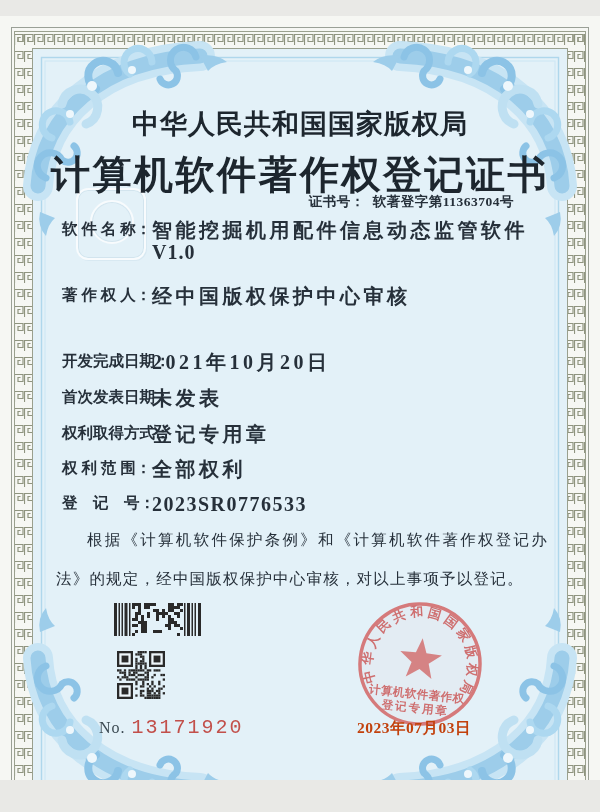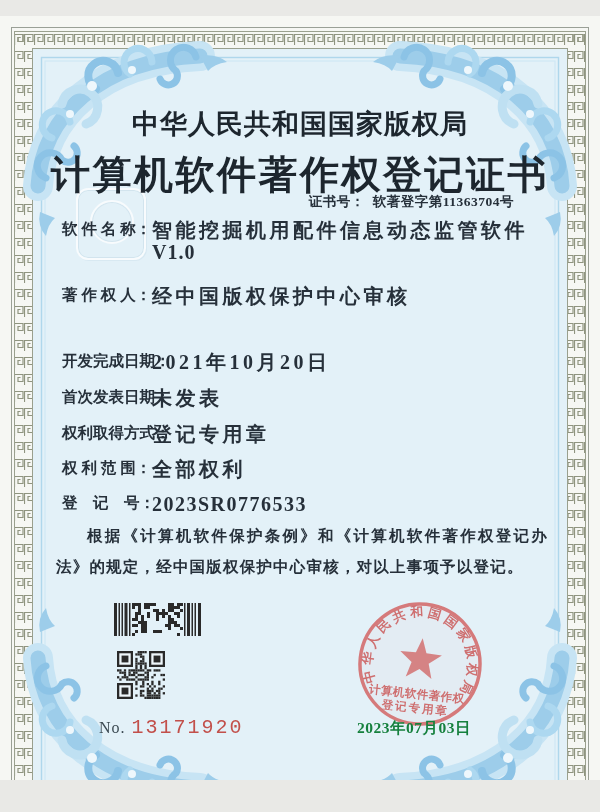--- a/index.html
+++ b/index.html
@@ -38,30 +38,30 @@
     box-shadow:inset 0 0 0 1px rgba(150,185,205,.25);
   }
   .field-row{left:62px; display:flex; align-items:flex-start; font-weight:600;}
   .field-label{width:90px; flex:none; font-size:15.5px; color:var(--ink); white-space:pre;}
   .field-value{font-size:20px; letter-spacing:3.5px; color:var(--ink); line-height:22px;}
   .field-value .line2{display:block; letter-spacing:1px;}
   .r0{top:203px;} .r1{top:269px;} .r2{top:335px;} .r3{top:371px;}
   .r4{top:407px;} .r5{top:442px;} .r6{top:477px;}
   .r6 .field-value{letter-spacing:1.5px;text-align:right;}
   .statement{
-    top:504px; left:56px; width:492px; font-size:15.5px; font-weight:700;
-    line-height:31px; text-indent:2em; letter-spacing:1.2px; text-align:justify;
+    top:504px; left:56px; width:492px; font-size:15.5px; font-weight:400;
+    line-height:39px; text-indent:2em; letter-spacing:1.2px; text-align:justify;
   }
   .barcode{top:587px; left:114px; width:88px; height:33px;}
   .qr{top:635px; left:117px; width:48px; height:48px;}
   .serial{top:700px; left:99px; font-size:16px; color:#3c4a52; letter-spacing:1px;}
   .serial .num{color:var(--serial-red); font-family:"Liberation Mono","DejaVu Sans Mono",monospace;
     font-weight:400; font-size:20px; letter-spacing:2px; margin-left:6px;}
   .seal{top:582px; left:352px; width:136px; height:136px; opacity:.88;}
-  .issue-date{top:702px; left:357px; font-size:15.5px; font-weight:700; letter-spacing:.5px; color:#15803d;}
+  .issue-date{top:702px; left:357px; font-size:15.5px; font-weight:700; letter-spacing:.5px; color:#c2410c;}
 </style>
 </head>
 <body>
 
 <div id="cert">
 
   <svg class="frame" width="600" height="812" viewBox="0 0 600 812" aria-hidden="true">
     <defs>
       <pattern id="mk" x="14" y="15" width="10" height="17" patternUnits="userSpaceOnUse">
         <path d="M0.5,14 V3.5 H9 V10.5 H4 V6.5 H6.5" fill="none" stroke="#8f947f" stroke-width="1.2"></path>

